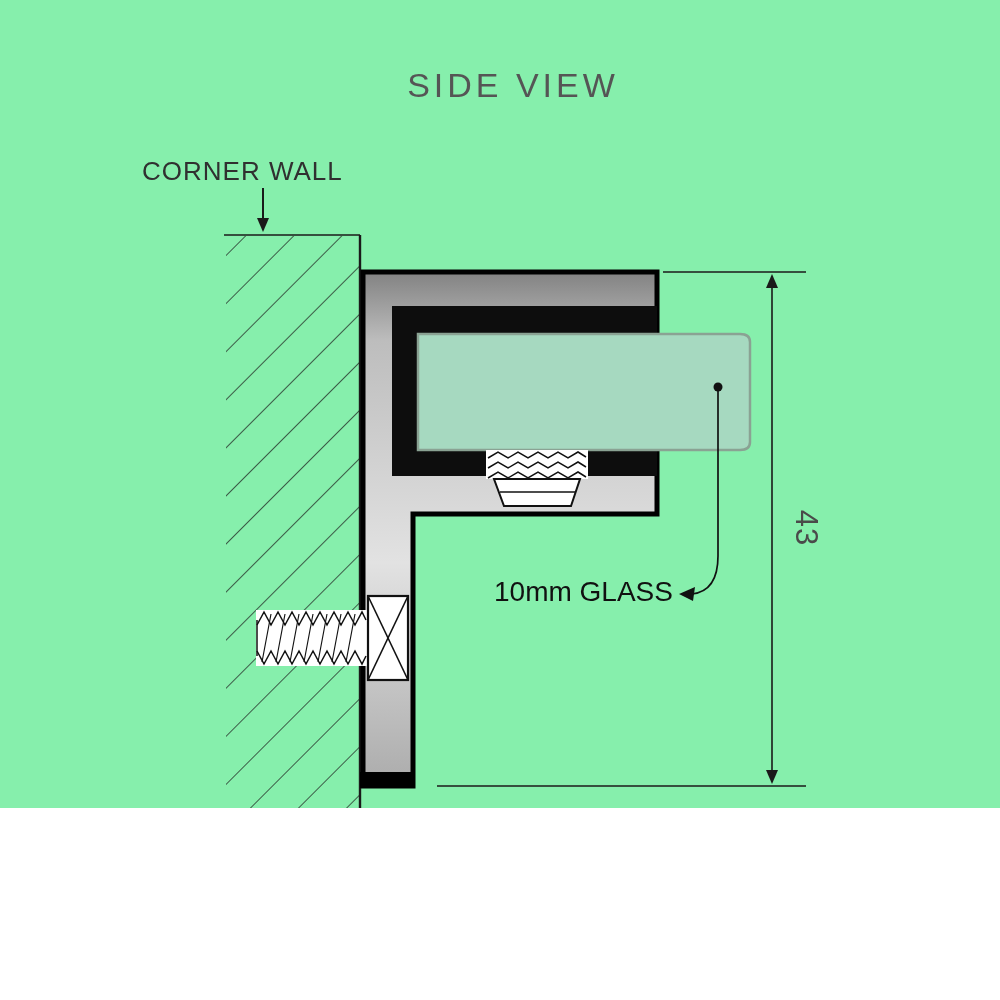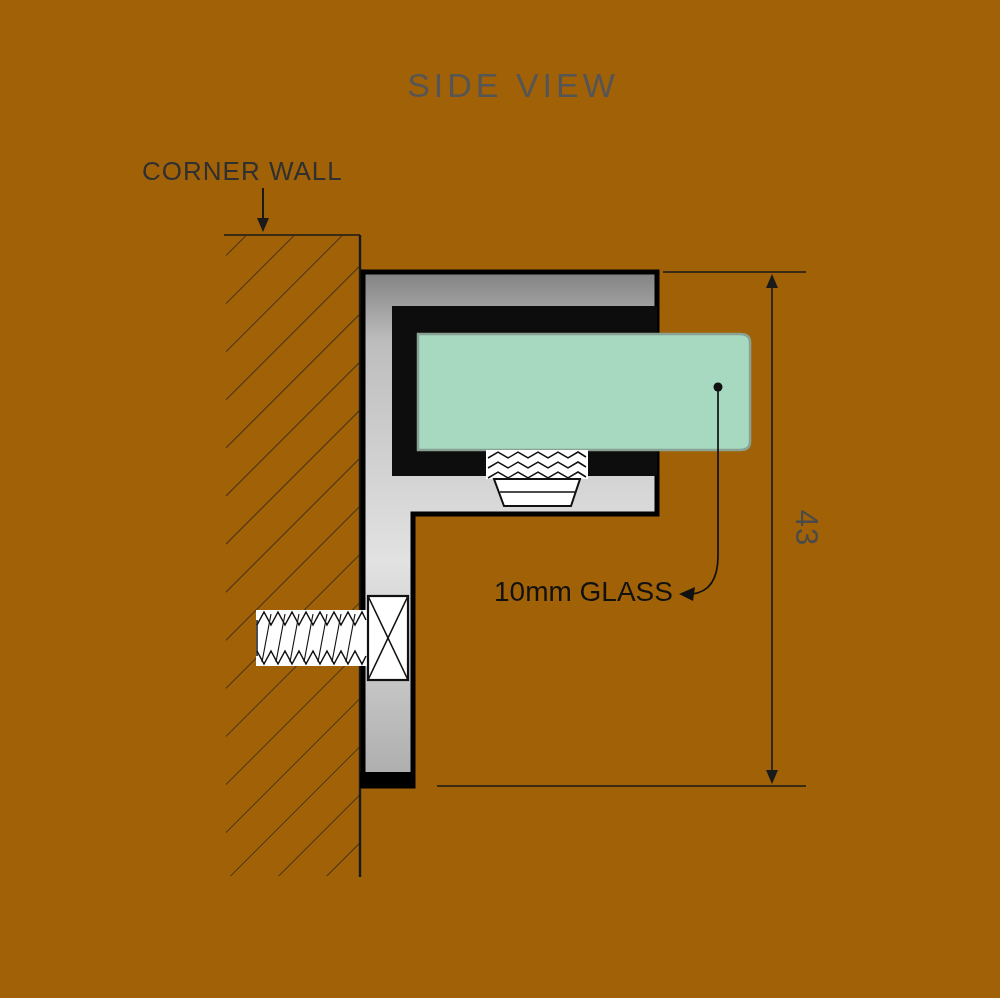--- a/index.html
+++ b/index.html
@@ -1,19 +1,19 @@
 <!DOCTYPE html>
 <html><head>
 <meta charset="utf-8">
 <style>
   html, body { margin: 0; padding: 0; background: #ffffff; }
   .page {
-    width: 1000px; height: 998px;
+    width: 1000px; height: 808px;
     position: relative;
-    background: #a16207;
+    background: #86efac;
     font-family: "Liberation Sans", sans-serif;
   }
   svg { display: block; }
   text {
     font-family: "Liberation Sans", "DejaVu Sans", sans-serif;
   }
   .title-text { font-size: 34px; letter-spacing: 4px; }
   .wall-label-text { font-size: 26px; letter-spacing: 1px; }
   .glass-label-text { font-size: 28px; }
   .dim-text { font-size: 31px; letter-spacing: 1px; }

